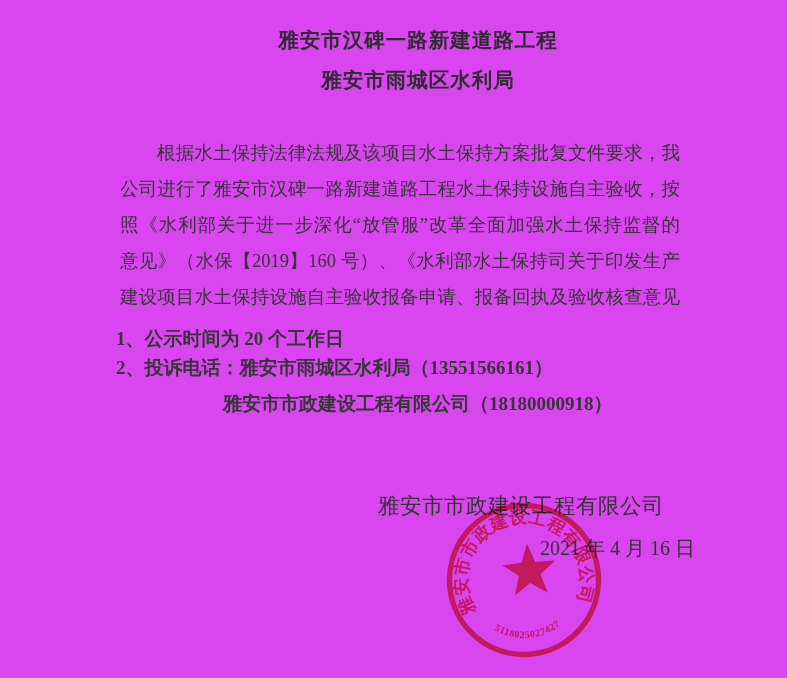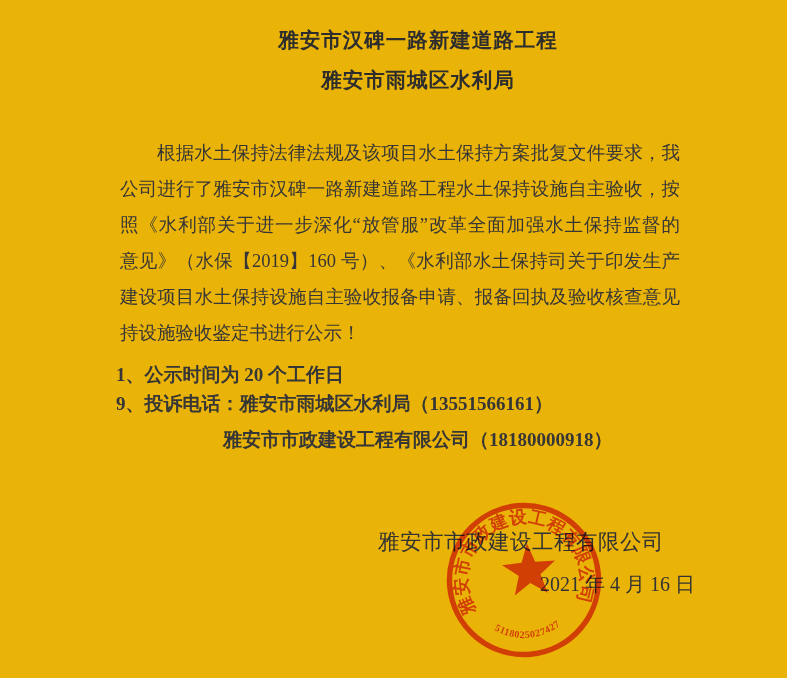--- a/index.html
+++ b/index.html
@@ -1,19 +1,19 @@
 <!DOCTYPE html>
 <html><head>
 <meta charset="utf-8">
 <style>
   html,body{margin:0;padding:0;background:#ffffff;}
   .page{
     position:relative;
     width:787px;height:678px;
-    background:#eab308;
+    background:#d946ef;
     overflow:hidden;
     font-family:"Liberation Serif","DejaVu Serif",serif;
     color:#343434;
   }
   .titles{padding-top:27px;padding-left:49px;text-align:center;}
   .title-l1,.title-l2{
     font-size:20.5px;font-weight:bold;line-height:26px;
     letter-spacing:1px;color:#2d2d2d;margin:0;
   }
   .title-l2{margin-top:14px;}
@@ -62,26 +62,25 @@
     <p class="title-l1">雅安市汉碑一路新建道路工程</p>
     <p class="title-l2">雅安市雨城区水利局</p>
   </div>
 
   <div class="para">
     <p class="bline first">根据水土保持法律法规及该项目水土保持方案批复文件要求，我</p>
     <p class="bline">公司进行了雅安市汉碑一路新建道路工程水土保持设施自主验收，按</p>
     <p class="bline">照《水利部关于进一步深化“放管服”改革全面加强水土保持监督的</p>
     <p class="bline">意见》（水保【2019】160 号）、《水利部水土保持司关于印发生产</p>
     <p class="bline">建设项目水土保持设施自主验收报备申请、报备回执及验收核查意见</p>
-    <p class="bline last">持设施验收鉴定书进行公示！</p>
   </div>
 
   <div class="blist">
     <p class="nitem">1、公示时间为 20 个工作日</p>
-    <p class="nitem">9、投诉电话：雅安市雨城区水利局（13551566161）</p>
+    <p class="nitem">2、投诉电话：雅安市雨城区水利局（13551566161）</p>
     <p class="nitem cont">雅安市市政建设工程有限公司（18180000918）</p>
   </div>
 
   <p class="sig">雅安市市政建设工程有限公司</p>
   <p class="date">2021 年 4 月 16 日</p>
 
   <svg class="seal" viewBox="0 0 160 160" xmlns="http://www.w3.org/2000/svg">
     <defs>
       <path id="sealTopArc" d="M 31.7 110.2 A 57 57 0 1 1 128.3 110.2" fill="none"></path>
       <path id="sealBottomArc" d="M 44.3 125.7 A 58 58 0 0 0 115.7 125.7" fill="none"></path>

